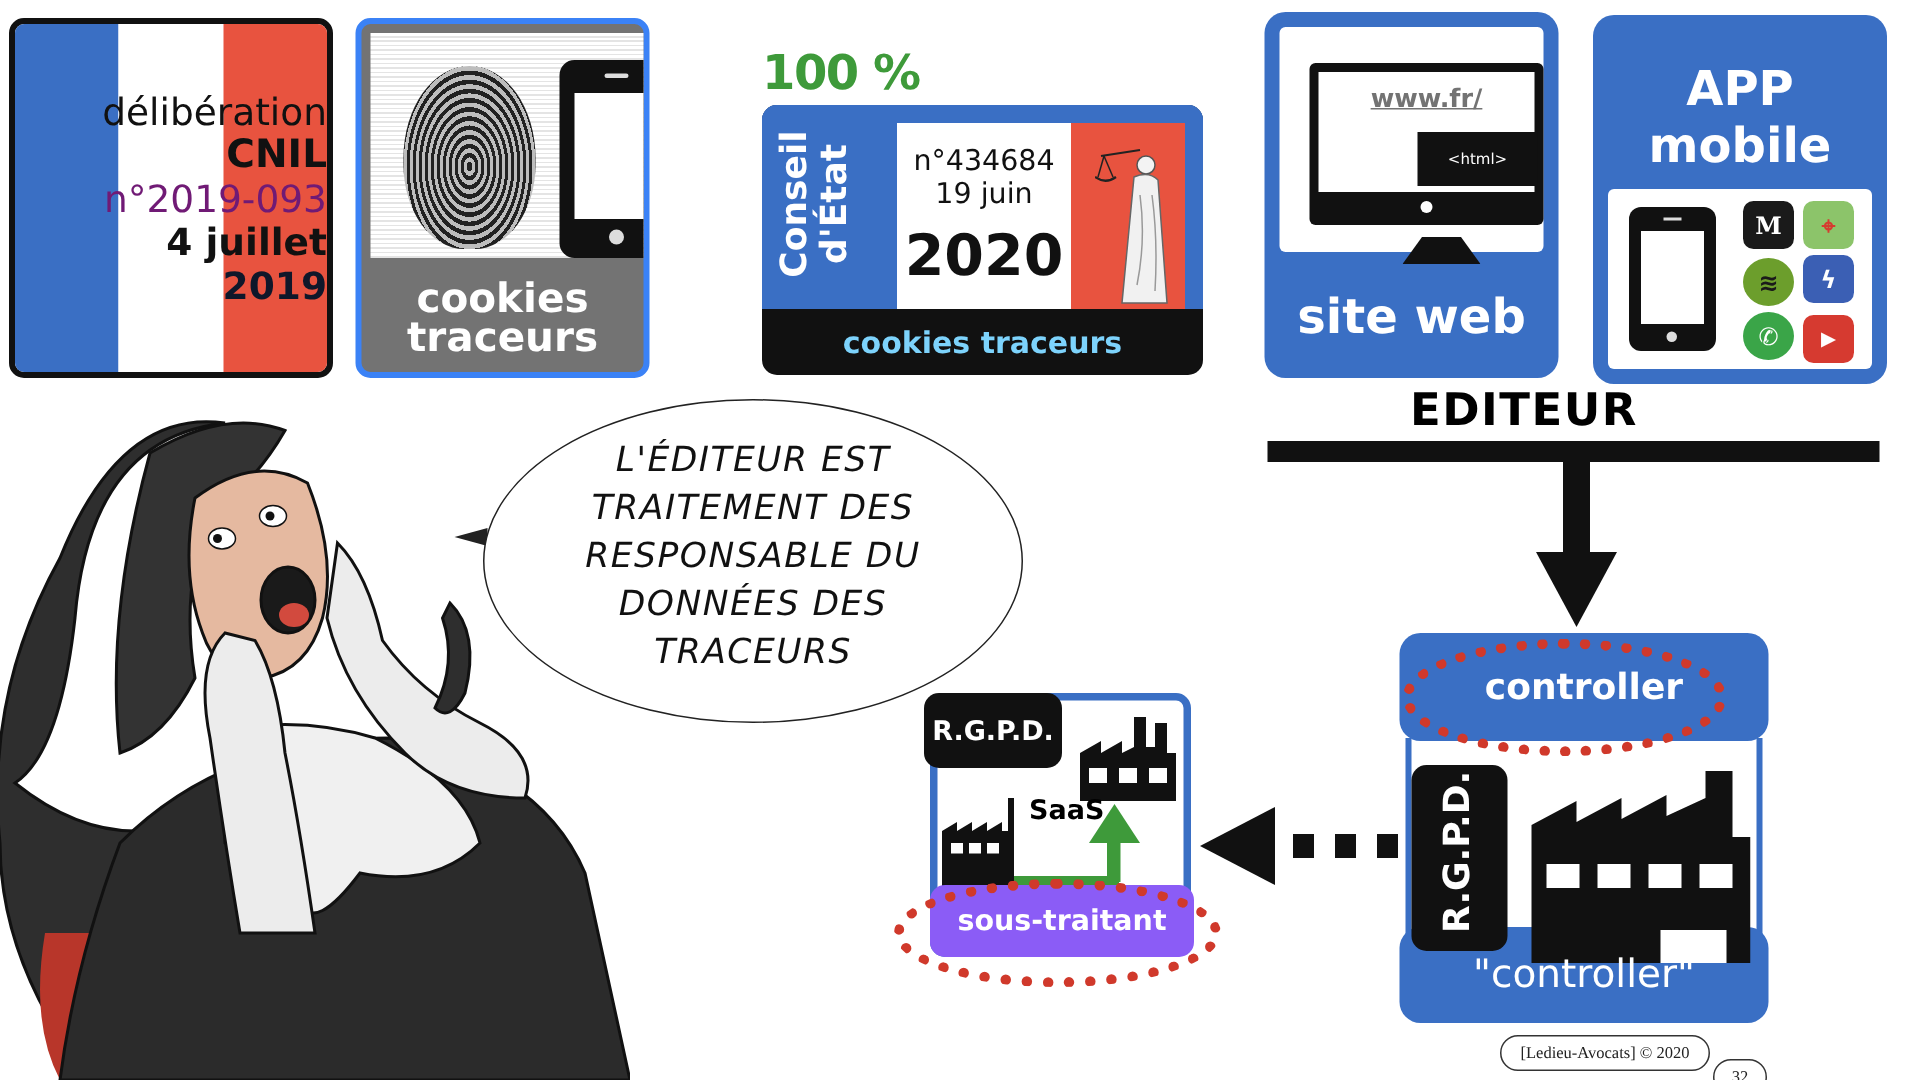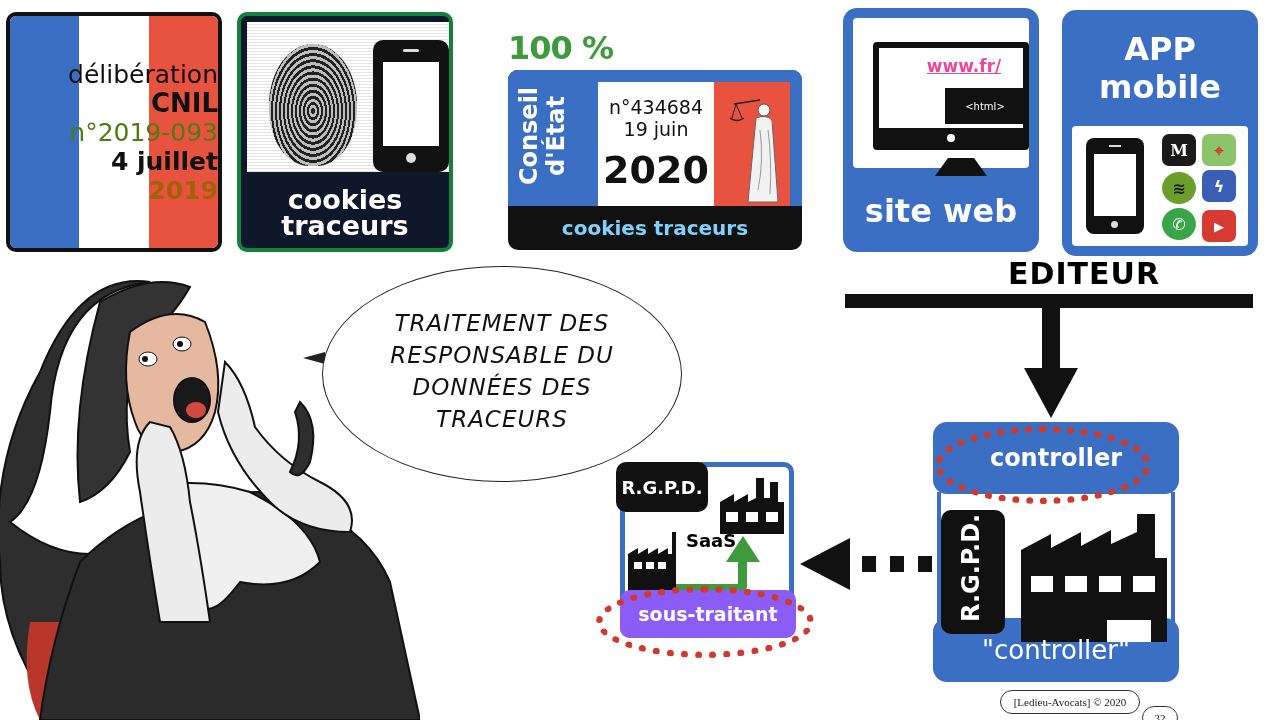--- a/index.html
+++ b/index.html
@@ -14,28 +14,28 @@
     display: flex;
   }
   .cnil-card .stripe { flex: 1; }
   .cnil-text {
     position: absolute; left: 0; top: 0; width: 100%; height: 100%;
     display: flex; flex-direction: column; align-items: flex-end; justify-content: center;
     line-height: 1.15; padding-top: 2px;
   }
   .cnil-text .l1 { font-size: 25px; color: #111; }
   .cnil-text .l2 { font-size: 26px; font-weight: bold; color: #111; }
-  .cnil-text .l3 { font-size: 25px; color: #4d7c0f; }
+  .cnil-text .l3 { font-size: 25px; color: #701a75; }
   .cnil-text .l4 { font-size: 25px; font-weight: bold; color: #111; }
-  .cnil-text .l5 { font-size: 25px; font-weight: bold; color: #a16207; }
+  .cnil-text .l5 { font-size: 25px; font-weight: bold; color: #0f172a; }
 
   
   .cookies-card {
-    left: 237px; top: 12px; width: 216px; height: 240px;
-    border: 4px solid #15803d; border-radius: 10px; background: #0f172a; overflow: hidden;
+    left: 237px; top: 12px; width: 196px; height: 240px;
+    border: 4px solid #3b82f6; border-radius: 10px; background: #737373; overflow: hidden;
   }
   .cookies-card .pattern {
     position: absolute; left: 6px; top: 6px; width: 208px; height: 150px;
     background: repeating-linear-gradient(0deg, #e4e4e4 0 1px, #ffffff 1px 3px);
   }
   .fingerprint {
     position: absolute; left: 22px; top: 22px; width: 88px; height: 122px;
     border-radius: 50% 50% 46% 46%;
     background: repeating-radial-gradient(ellipse at 50% 55%, #222 0 2px, #bdbdbd 2px 4px);
   }
@@ -94,48 +94,48 @@
   }
 
   
   .site-card {
     left: 843px; top: 8px; width: 196px; height: 244px;
     background: #3a6fc4; border-radius: 14px;
   }
   .site-card .inner { position: absolute; left: 10px; top: 10px; width: 176px; height: 150px; background: #fff; border-radius: 4px; }
   .monitor { position: absolute; left: 20px; top: 24px; width: 156px; height: 108px; background: #111; border-radius: 4px; }
   .monitor .scr { position: absolute; left: 6px; top: 6px; width: 144px; height: 80px; background: #fff; }
-  .monitor .url { position: absolute; left: 13px; top: 8px; width: 144px; text-align: center; color: #ec4899; font-weight: bold; font-size: 17px; text-decoration: underline; }
+  .monitor .url { position: absolute; left: 0; top: 8px; width: 144px; text-align: center; color: #737373; font-weight: bold; font-size: 17px; text-decoration: underline; }
   .monitor .htmlbox { position: absolute; left: 66px; top: 40px; width: 80px; height: 36px; background: #111; color: #fff; font-size: 10px; display: flex; align-items: center; justify-content: center; }
   .monitor .dot { position: absolute; left: 74px; top: 92px; width: 8px; height: 8px; background: #fff; border-radius: 50%; }
   .stand { position: absolute; left: 82px; top: 140px; width: 52px; height: 18px; background: #111; clip-path: polygon(25% 0, 75% 0, 100% 100%, 0 100%); }
   .site-label {
     position: absolute; left: 0; top: 168px; width: 100%; height: 70px;
     color: #fff; font-weight: bold; font-size: 32px;
     display: flex; align-items: center; justify-content: center;
   }
 
   
   .app-card {
     left: 1062px; top: 10px; width: 196px; height: 246px;
     background: #3a6fc4; border-radius: 14px;
   }
   .app-title {
-    position: absolute; left: 0; top: 20px; width: 100%; text-align: center;
+    position: absolute; left: 0; top: 30px; width: 100%; text-align: center;
     color: #fff; font-weight: bold; font-size: 32px; line-height: 38px;
   }
   .app-card .inner { position: absolute; left: 10px; top: 116px; width: 176px; height: 120px; background: #fff; border-radius: 4px; }
   .phone-sm { position: absolute; left: 14px; top: 12px; width: 58px; height: 96px; background: #111; border-radius: 8px; }
   .phone-sm .screen { position: absolute; left: 8px; top: 16px; width: 42px; height: 62px; background: #fff; }
   .phone-sm .spk { position: absolute; left: 23px; top: 7px; width: 12px; height: 2px; background: #ddd; }
   .phone-sm .btn { position: absolute; left: 25px; top: 83px; width: 7px; height: 7px; background: #ddd; border-radius: 50%; }
   .appicon { position: absolute; width: 34px; height: 32px; border-radius: 7px; display: flex; align-items: center; justify-content: center; color: #fff; font-size: 16px; font-weight: bold; }
 
   
-  .editeur { left: 940px; top: 256px; width: 220px; text-align: right; font-size: 30px; font-weight: bold; letter-spacing: 1px; }
+  .editeur { left: 940px; top: 256px; width: 220px; text-align: left; font-size: 30px; font-weight: bold; letter-spacing: 1px; }
   .editeur-bar { left: 845px; top: 294px; width: 408px; height: 14px; background: #111; }
   .arrow-shaft { left: 1042px; top: 306px; width: 18px; height: 68px; background: #111; }
   .arrow-head { left: 1024px; top: 368px; width: 0; height: 0; border-left: 27px solid transparent; border-right: 27px solid transparent; border-top: 50px solid #111; }
 
   
   .resp-card { left: 933px; top: 422px; width: 246px; height: 264px; }
   .resp-top { position: absolute; left: 0; top: 0; width: 246px; height: 72px; background: #3a6fc4; border-radius: 14px; }
   .resp-mid { position: absolute; left: 4px; top: 70px; width: 238px; height: 132px; background: #fff; border-left: 4px solid #3a6fc4; border-right: 4px solid #3a6fc4; }
   .resp-bottom { position: absolute; left: 0; top: 196px; width: 246px; height: 64px; background: #3a6fc4; border-radius: 14px; }
   .resp-label { position: absolute; left: 0; top: 0; width: 100%; height: 72px; display: flex; align-items: center; justify-content: center; color: #fff; font-weight: bold; font-size: 24px; }
@@ -327,20 +327,21 @@
   <div class="green-line"></div>
   <div class="green-up"></div>
   <div class="green-head"></div>
   <div class="st-bottom">sous-traitant</div>
 </div>
 <div class="abs red-dots" style="left:596px;top:586px;width:218px;height:72px;"></div>
 
 <div class="abs bubble-tail"></div>
 <div class="abs bubble">
   <div class="bubble-text">
+    <div>L'ÉDITEUR EST</div>
     <div>TRAITEMENT DES</div>
     <div>RESPONSABLE DU</div>
     <div>DONNÉES DES</div>
     <div>TRACEURS</div>
   </div>
 </div>
 
 <svg class="abs character" viewBox="0 0 420 458">
 
   <path d="M150 20 Q60 30 50 150 Q40 240 10 260 Q60 300 110 290 Q150 340 150 458 L60 458 Q0 380 0 300 Q-10 200 40 110 Q80 10 150 20 Z" fill="#2e2e2e" stroke="#111" stroke-width="2"></path>

